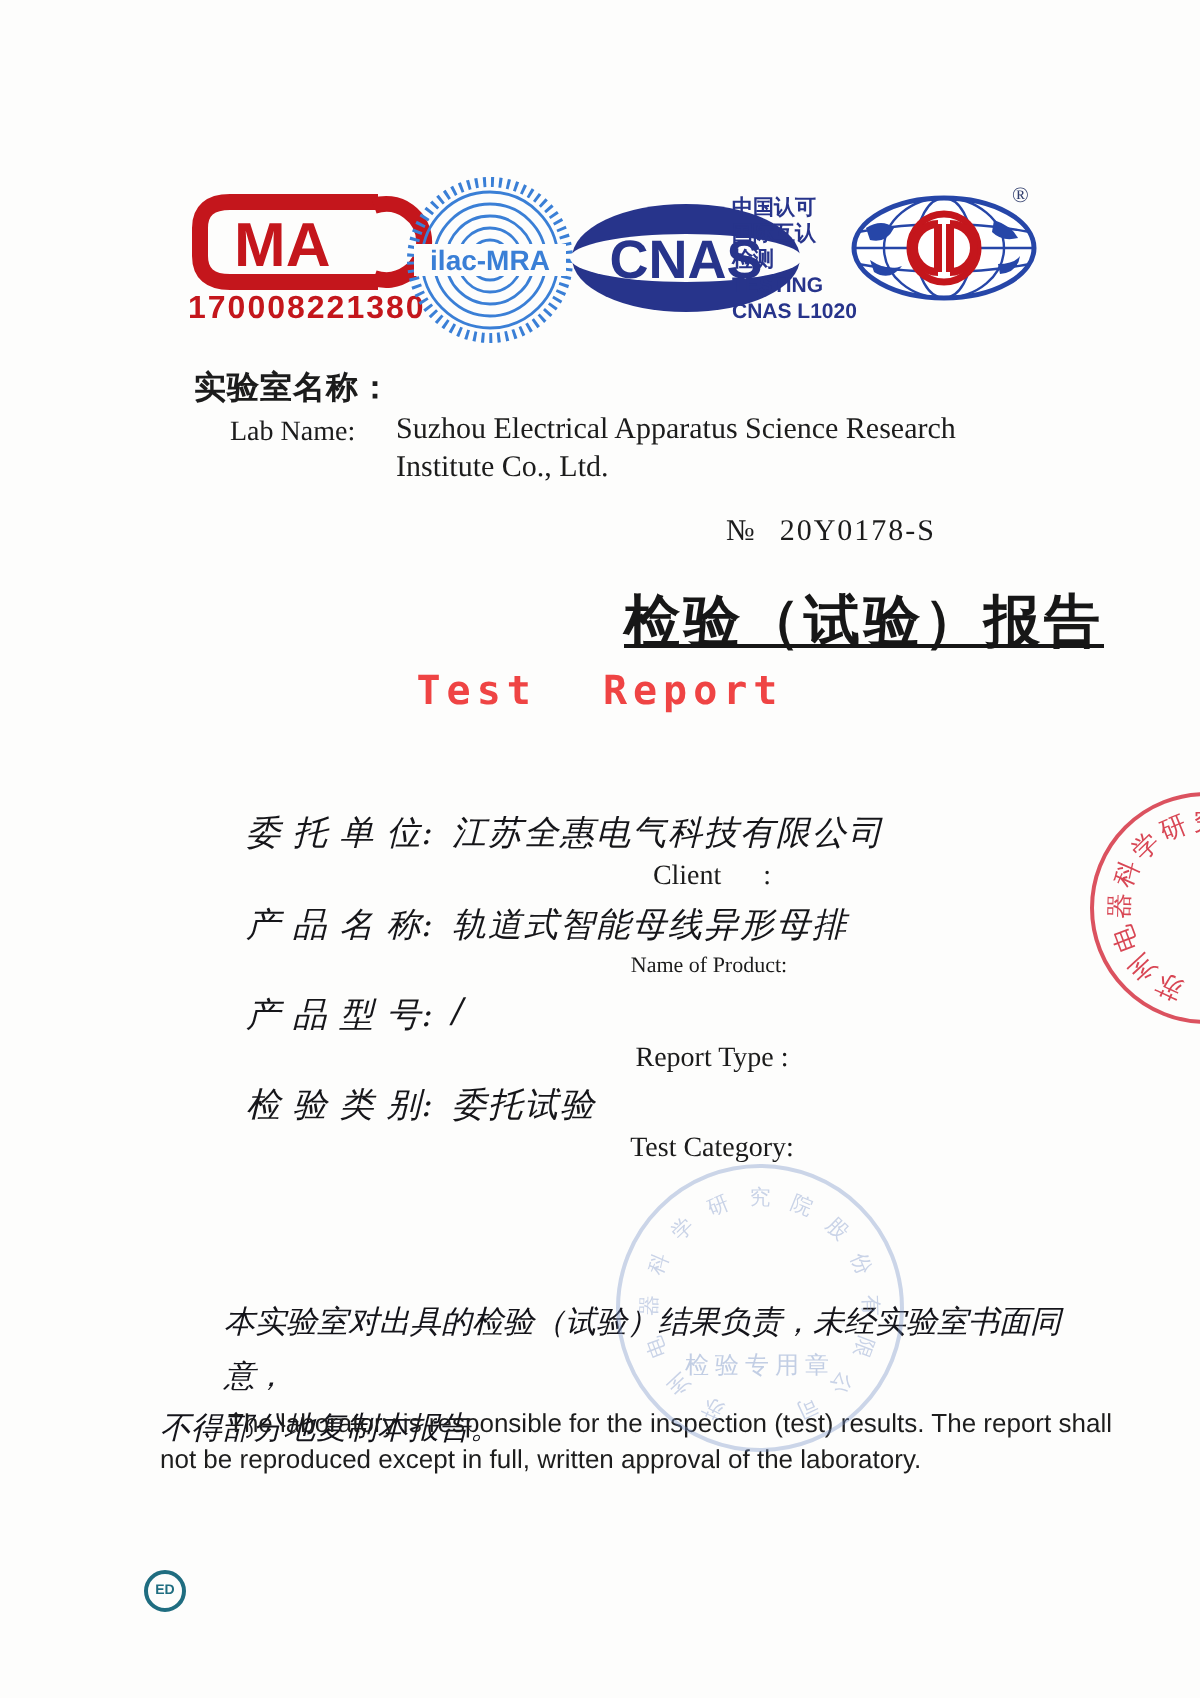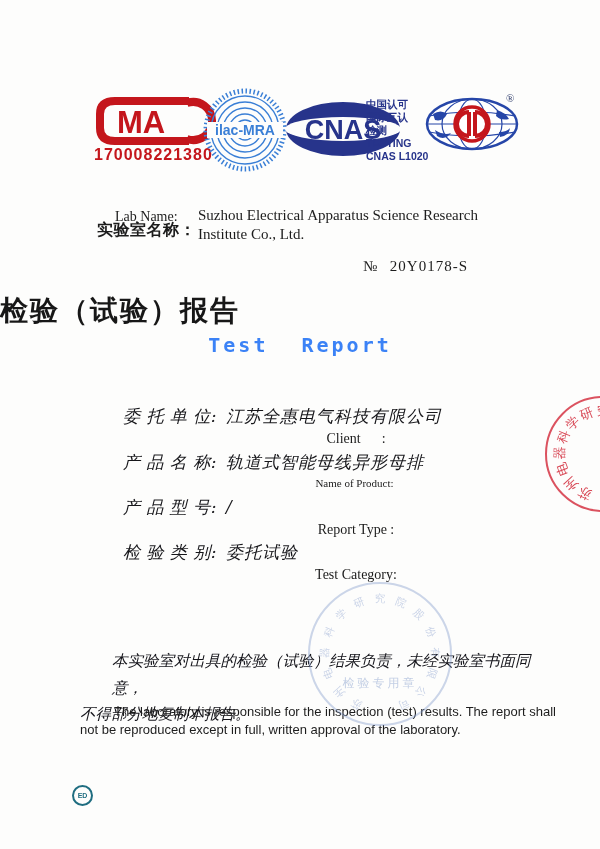--- a/index.html
+++ b/index.html
@@ -9,33 +9,33 @@
 
   
   .cma-number{font-weight:bold;color:#c4161c;font-size:16px;letter-spacing:1px;
               font-family:"Liberation Sans",sans-serif;}
   .cnas-lines{font-size:10.5px;line-height:13px;font-weight:bold;color:#27348b;
               font-family:"Liberation Sans",sans-serif;}
   .registered{font-size:11px;color:#33406e;font-family:"Liberation Serif",serif;}
 
   
   .lab-row{display:flex;gap:7px;align-items:baseline;}
-  .lab-label-cn{font-size:16px;font-weight:bold;letter-spacing:.5px;margin-top:36px;}
+  .lab-label-cn{font-size:16px;font-weight:bold;letter-spacing:.5px;}
   .lab-name-cn{font-size:16.5px;font-weight:bold;letter-spacing:.5px;}
   .serif{font-family:"Liberation Serif",serif;}
   .lab-label-en{font-size:14px;}
   .lab-name-en{font-size:15px;line-height:19px;}
 
   
   .report-no{font-family:"Liberation Serif",serif;font-size:15px;letter-spacing:.5px;}
   .report-no .num{margin-left:12px;letter-spacing:1px;}
-  .title-cn{width:552px;text-align:left;font-size:28px;font-weight:bold;
-            letter-spacing:2px;color:#171717;}
+  .title-cn{width:552px;text-align:right;font-size:28px;font-weight:bold;
+            letter-spacing:2px;color:#171717;text-decoration:underline;}
   .title-en{width:600px;text-align:center;font-size:20px;font-weight:600;
-            font-family:"DejaVu Sans Mono",monospace;letter-spacing:3px;word-spacing:18px;color:#3b82f6;}
+            font-family:"DejaVu Sans Mono",monospace;letter-spacing:3px;word-spacing:18px;color:#ef4444;}
 
   
   .kai{font-family:"DejaVu Serif",serif;font-style:italic;}
   .field-row{left:123px;width:440px;}
   .field-line-cn{display:flex;gap:9px;align-items:flex-start;font-size:17px;color:#16161a;}
   .field-label-cn{white-space:pre;letter-spacing:.5px;}
   .field-value{letter-spacing:1px;}
   .field-label-en{margin-left:26px;margin-top:3px;font-size:14px;white-space:pre;
                   font-family:"Liberation Serif",serif;font-style:normal;color:#1b1b1b;text-align:center;}
 

